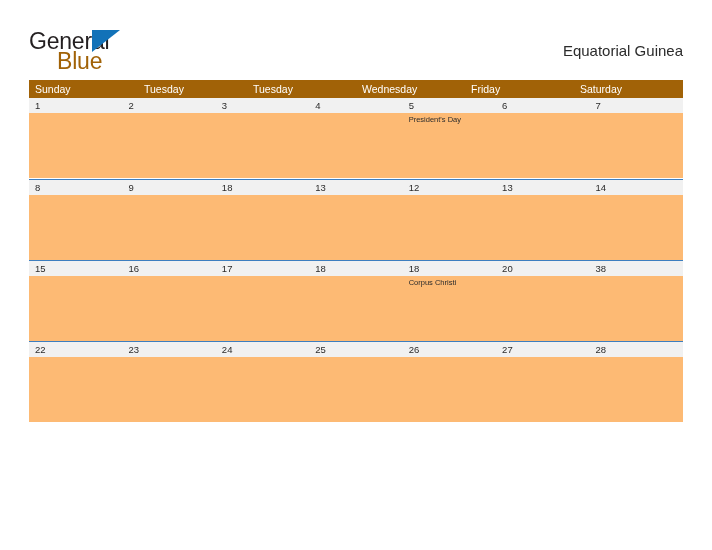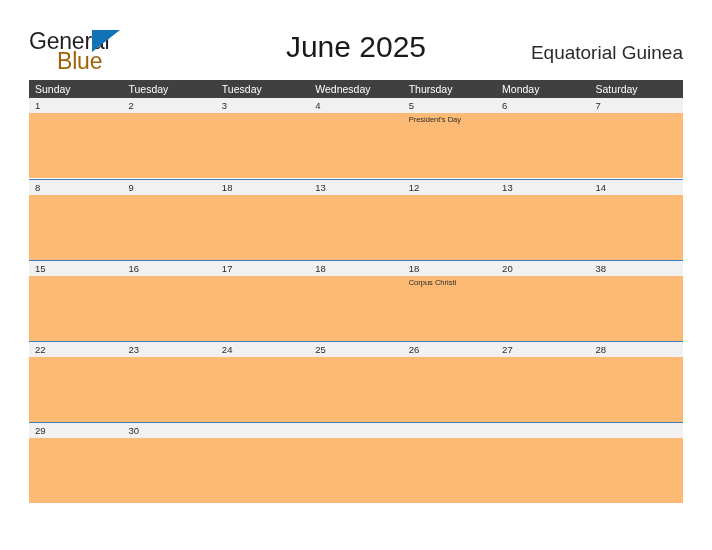--- a/index.html
+++ b/index.html
@@ -73,34 +73,34 @@
     color: #1a1a1a;
     font-family: "Liberation Sans", sans-serif;
     font-weight: normal;
     letter-spacing: 0px;
   }
 
   .region-name {
     position: absolute;
     right: 0;
     top: 18px;
-    font-size: 19px;
+    font-size: 15px;
     color: #2b2b2b;
     font-family: "Liberation Sans", sans-serif;
   }
 
   
   .calendar {
     margin: 4px 29px 0 29px;
     width: 654px;
   }
 
   .weekday-row {
     display: flex;
-    background: #404040;
+    background: #a16207;
     height: 18px;
   }
   .weekday {
     flex: 1 1 0;
     color: #ffffff;
     font-size: 10.5px;
     line-height: 18px;
     padding-left: 6px;
     box-sizing: border-box;
     font-family: "Liberation Sans", sans-serif;
@@ -163,34 +163,32 @@
     <div class="logo">
       <span class="logo-general">General</span>
       <span class="logo-blue">Blue</span>
       <span class="logo-flag">
         <svg width="30" height="24" viewBox="0 0 30 24" xmlns="http://www.w3.org/2000/svg">
           <polygon points="1,1 29,1 1,23" fill="#1272b8"></polygon>
         </svg>
       </span>
     </div>
 
-    <div class="cal-title">June 2025</div>
 
     <div class="region-name">Equatorial Guinea</div>
   </div>
 
   <div class="calendar">
 
     <div class="weekday-row">
       <div class="weekday">Sunday</div>
       <div class="weekday">Tuesday</div>
       <div class="weekday">Tuesday</div>
       <div class="weekday">Wednesday</div>
-      <div class="weekday">Thursday</div>
-      <div class="weekday">Monday</div>
+      <div class="weekday">Friday</div>
       <div class="weekday">Saturday</div>
     </div>
 
     <div id="weeks-container">
         <div class="week">
           <div class="daynum-band">
             <div class="daycell-num">1</div>
             <div class="daycell-num">2</div>
             <div class="daycell-num">3</div>
             <div class="daycell-num">4</div>
@@ -265,36 +263,16 @@
           <div class="body-band">
             <div class="daycell-body"></div>
             <div class="daycell-body"></div>
             <div class="daycell-body"></div>
             <div class="daycell-body"></div>
             <div class="daycell-body"></div>
             <div class="daycell-body"></div>
             <div class="daycell-body"></div>
           </div>
         </div>
-        <div class="week">
-          <div class="daynum-band">
-            <div class="daycell-num">29</div>
-            <div class="daycell-num">30</div>
-            <div class="daycell-num empty"></div>
-            <div class="daycell-num empty"></div>
-            <div class="daycell-num empty"></div>
-            <div class="daycell-num empty"></div>
-            <div class="daycell-num empty"></div>
-          </div>
-          <div class="body-band">
-            <div class="daycell-body"></div>
-            <div class="daycell-body"></div>
-            <div class="daycell-body"></div>
-            <div class="daycell-body"></div>
-            <div class="daycell-body"></div>
-            <div class="daycell-body"></div>
-            <div class="daycell-body"></div>
-          </div>
-        </div>
       </div>
 
   </div>
 </div>
 
 </body></html>

